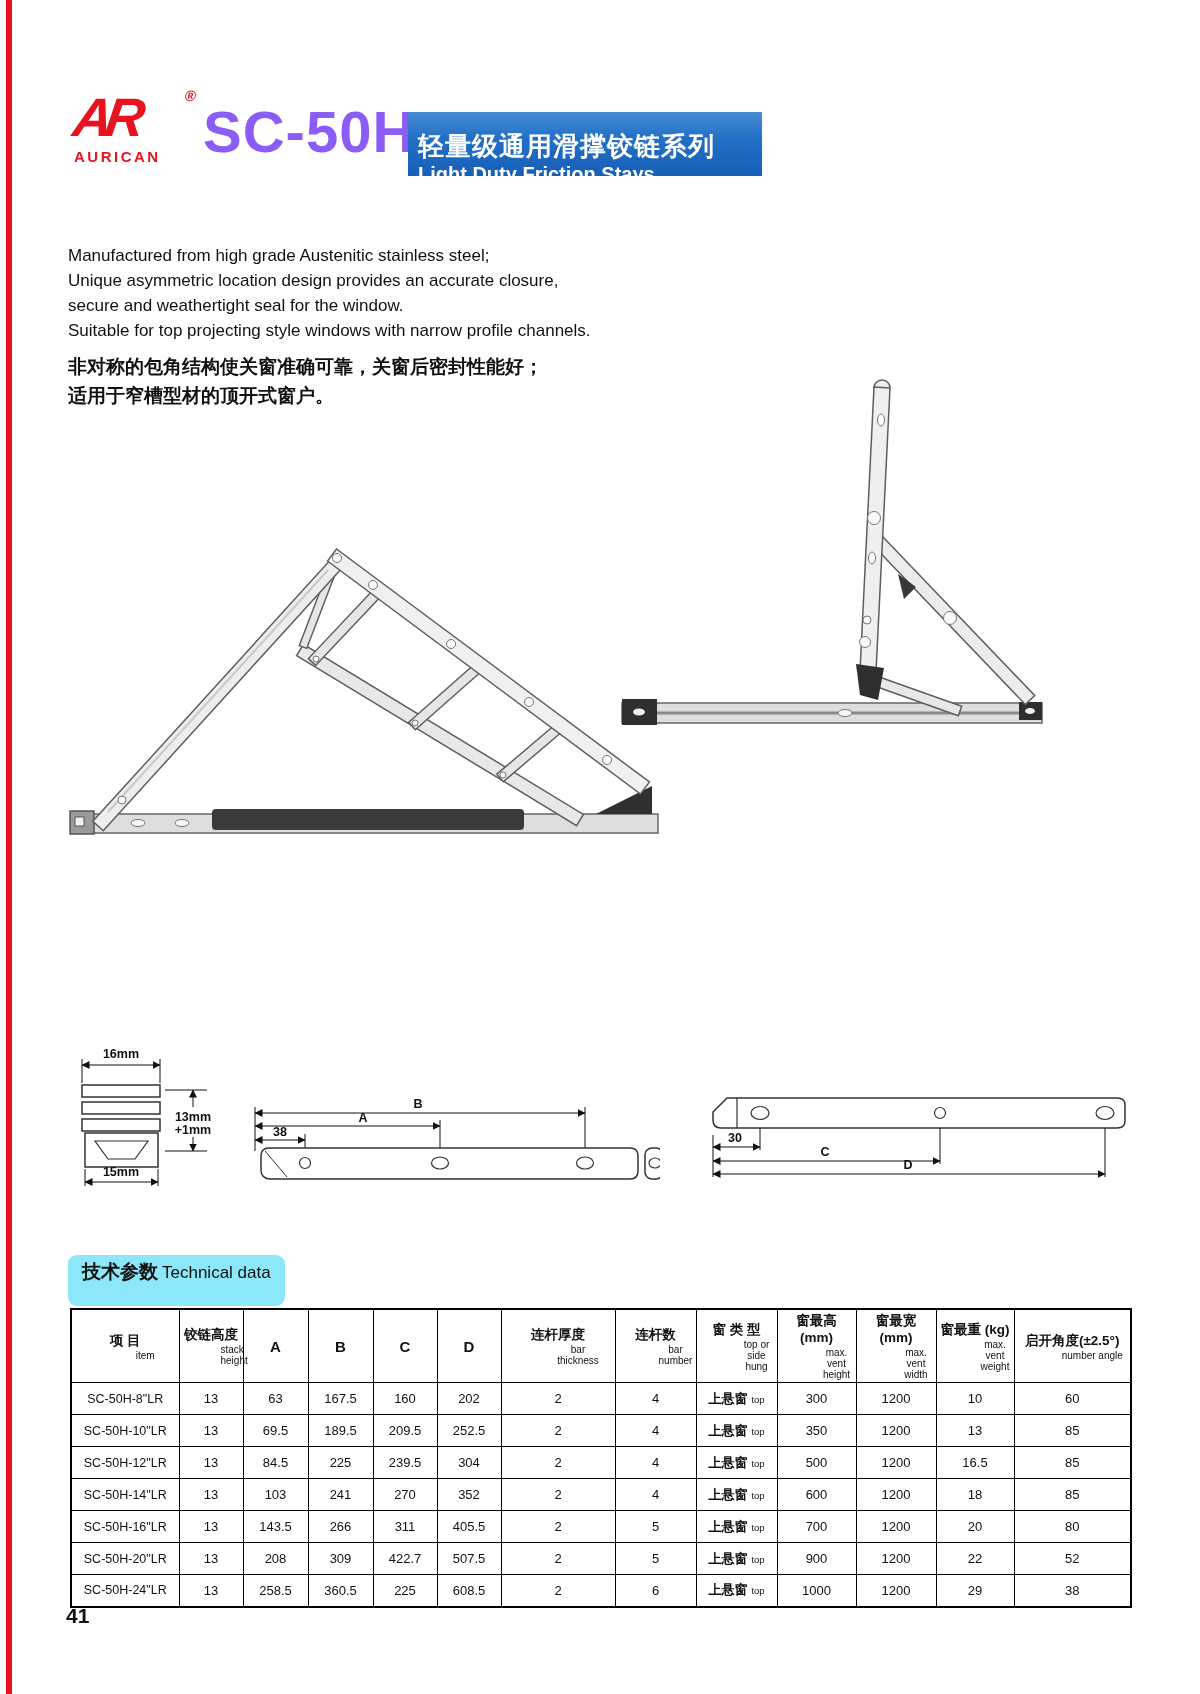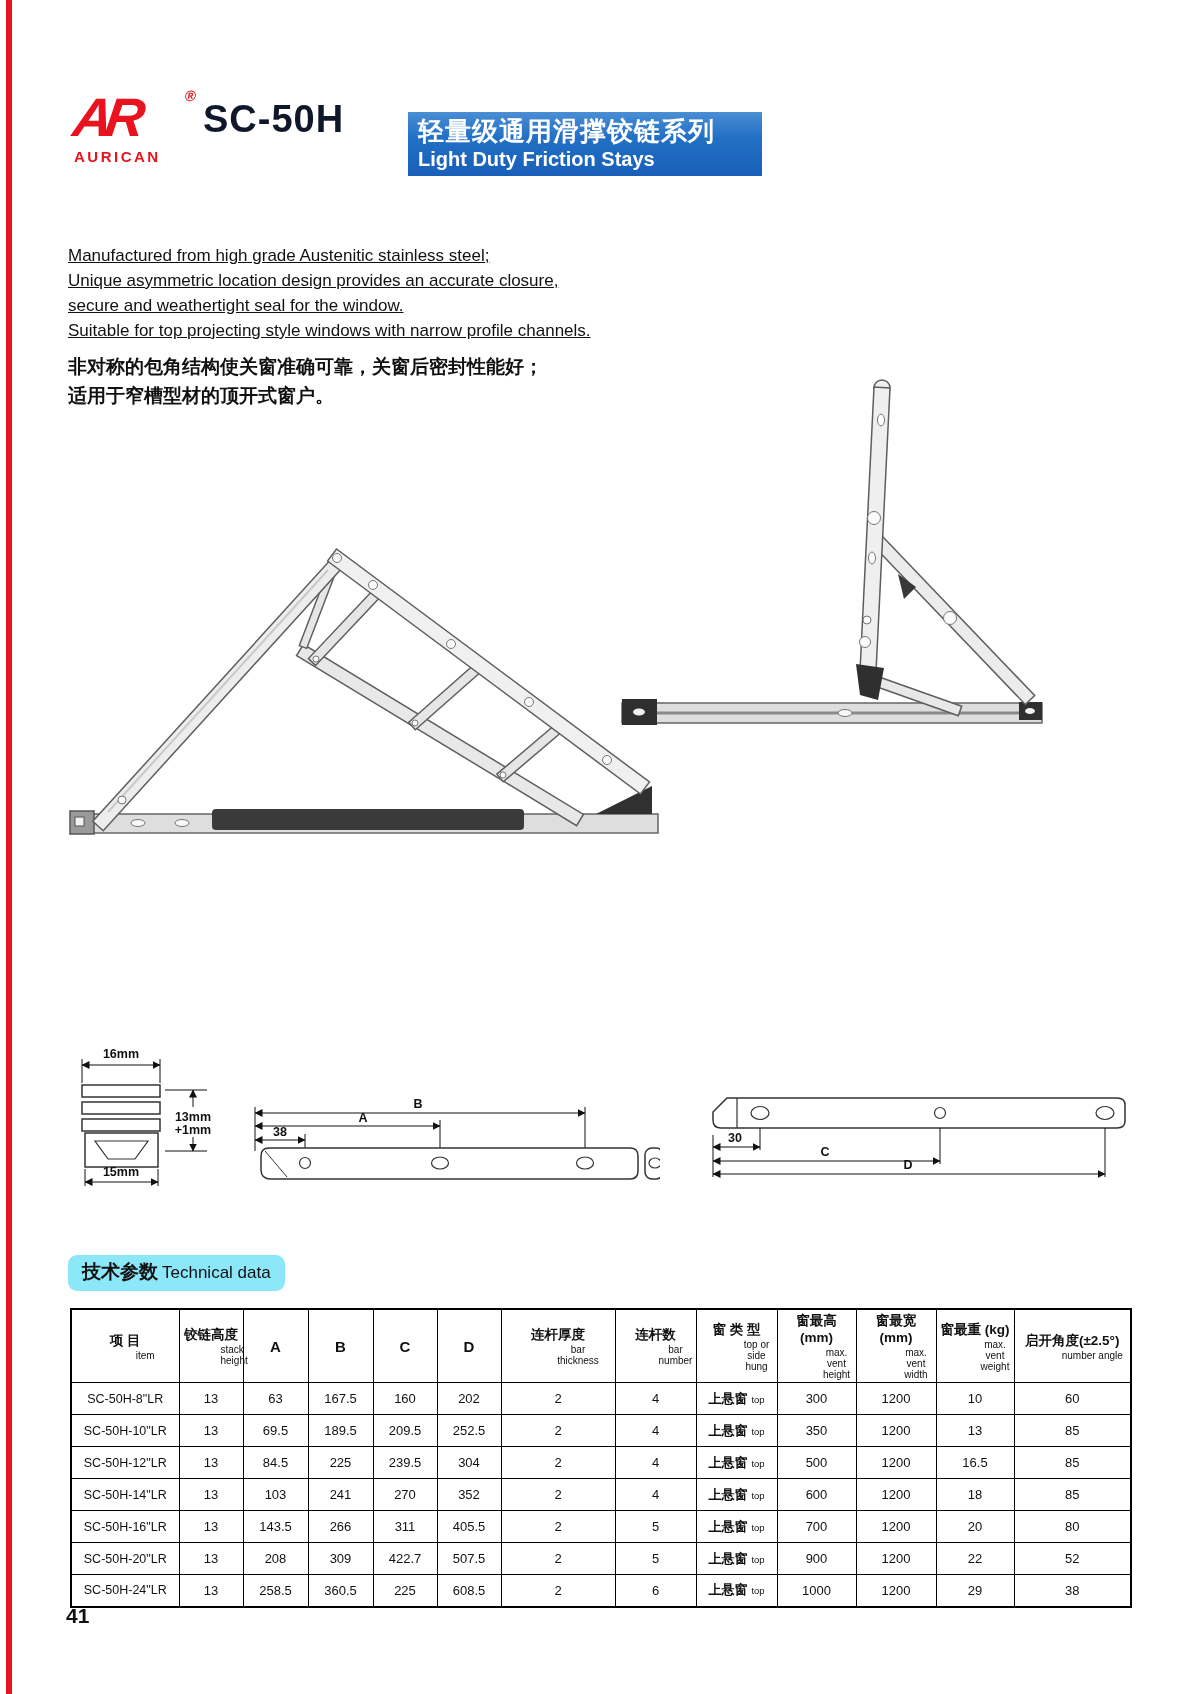--- a/index.html
+++ b/index.html
@@ -6,45 +6,45 @@
   html,body { background:#888; }
   body { font-family:"Liberation Sans", sans-serif; color:#111; }
   .page { position:relative; width:1200px; height:1694px; background:#fff; margin:0 auto; overflow:hidden; }
   .red-edge { position:absolute; left:6px; top:0; width:6px; height:100%; background:#e8131f; }
 
   
   .logo { position:absolute; left:74px; top:90px; width:130px; color:#e8131f; }
   .logo-mark { font-size:54px; font-weight:bold; font-style:italic; letter-spacing:-7px; transform:skewX(-8deg); line-height:1.0; }
   .logo-reg { position:absolute; left:108px; top:-2px; font-size:15px; font-style:normal; letter-spacing:0; }
   .logo-name { margin-top:4px; font-size:15px; font-weight:bold; letter-spacing:2.5px; }
-  .model { position:absolute; left:203px; top:98px; font-size:38px; font-weight:bold; letter-spacing:1px; color:#0f172a; }
-  .banner { position:absolute; left:408px; top:112px; width:354px; height:64px; padding:3px 10px 0 10px;
+  .model { position:absolute; left:203px; top:98px; font-size:58px; font-weight:bold; letter-spacing:1px; color:#8b5cf6; }
+  .banner { position:absolute; left:408px; top:112px; width:354px; height:64px; padding:18px 10px 0 10px;
             background:linear-gradient(180deg,#4a8ed4 0%,#2270c6 40%,#185fb8 100%); color:#fff; }
   .banner-zh { font-size:26px; font-weight:bold; letter-spacing:1px; line-height:32px; }
   .banner-en { font-size:20px; font-weight:bold; line-height:25px; }
 
   
   .desc { position:absolute; left:68px; top:243px; width:640px; }
-  .desc .en { font-size:17px; line-height:25px;text-decoration:underline; }
+  .desc .en { font-size:17px; line-height:25px; }
   .desc .zh { font-size:19px; font-weight:bold; line-height:29px; margin-top:9px; }
 
   
   .img-left  { position:absolute; left:60px;  top:400px; width:610px; height:455px; }
   .img-right { position:absolute; left:615px; top:368px; width:435px; height:372px; }
 
   
   .dia-cross  { position:absolute; left:65px;  top:1045px; width:155px; height:145px; }
   .dia-top    { position:absolute; left:235px; top:1093px; width:425px; height:112px; }
   .dia-bottom { position:absolute; left:655px; top:1085px; width:485px; height:100px; }
   svg text { font-family:"Liberation Sans",sans-serif; fill:#111; }
   .dim-label { font-size:12.5px; font-weight:bold; }
 
   
   .tech-label { position:absolute; left:68px; top:1255px; background:#8ce7f8; border-radius:9px;
-                padding:4px 14px 6px 14px; font-size:19px; }
+                padding:4px 14px 21px 14px; font-size:19px; }
   .tech-label .zh { font-weight:bold; }
   .tech-label .en { font-size:17px; margin-left:4px; }
 
   table.tech { position:absolute; left:70px; top:1308px; width:1060px; table-layout:fixed;
                border-collapse:collapse; border:2.5px solid #000; }
   table.tech th, table.tech td { border:1.5px solid #000; text-align:center; vertical-align:middle; }
   table.tech thead th { height:54px; padding:2px 1px; }
   .h-zh { font-size:13.5px; font-weight:bold; line-height:17px; }
   .h-letter { font-size:15px; font-weight:bold; }
   .h-en { font-size:10px; font-weight:normal; line-height:11px; white-space:pre-line; margin-top:1px;padding-left:40px; }

